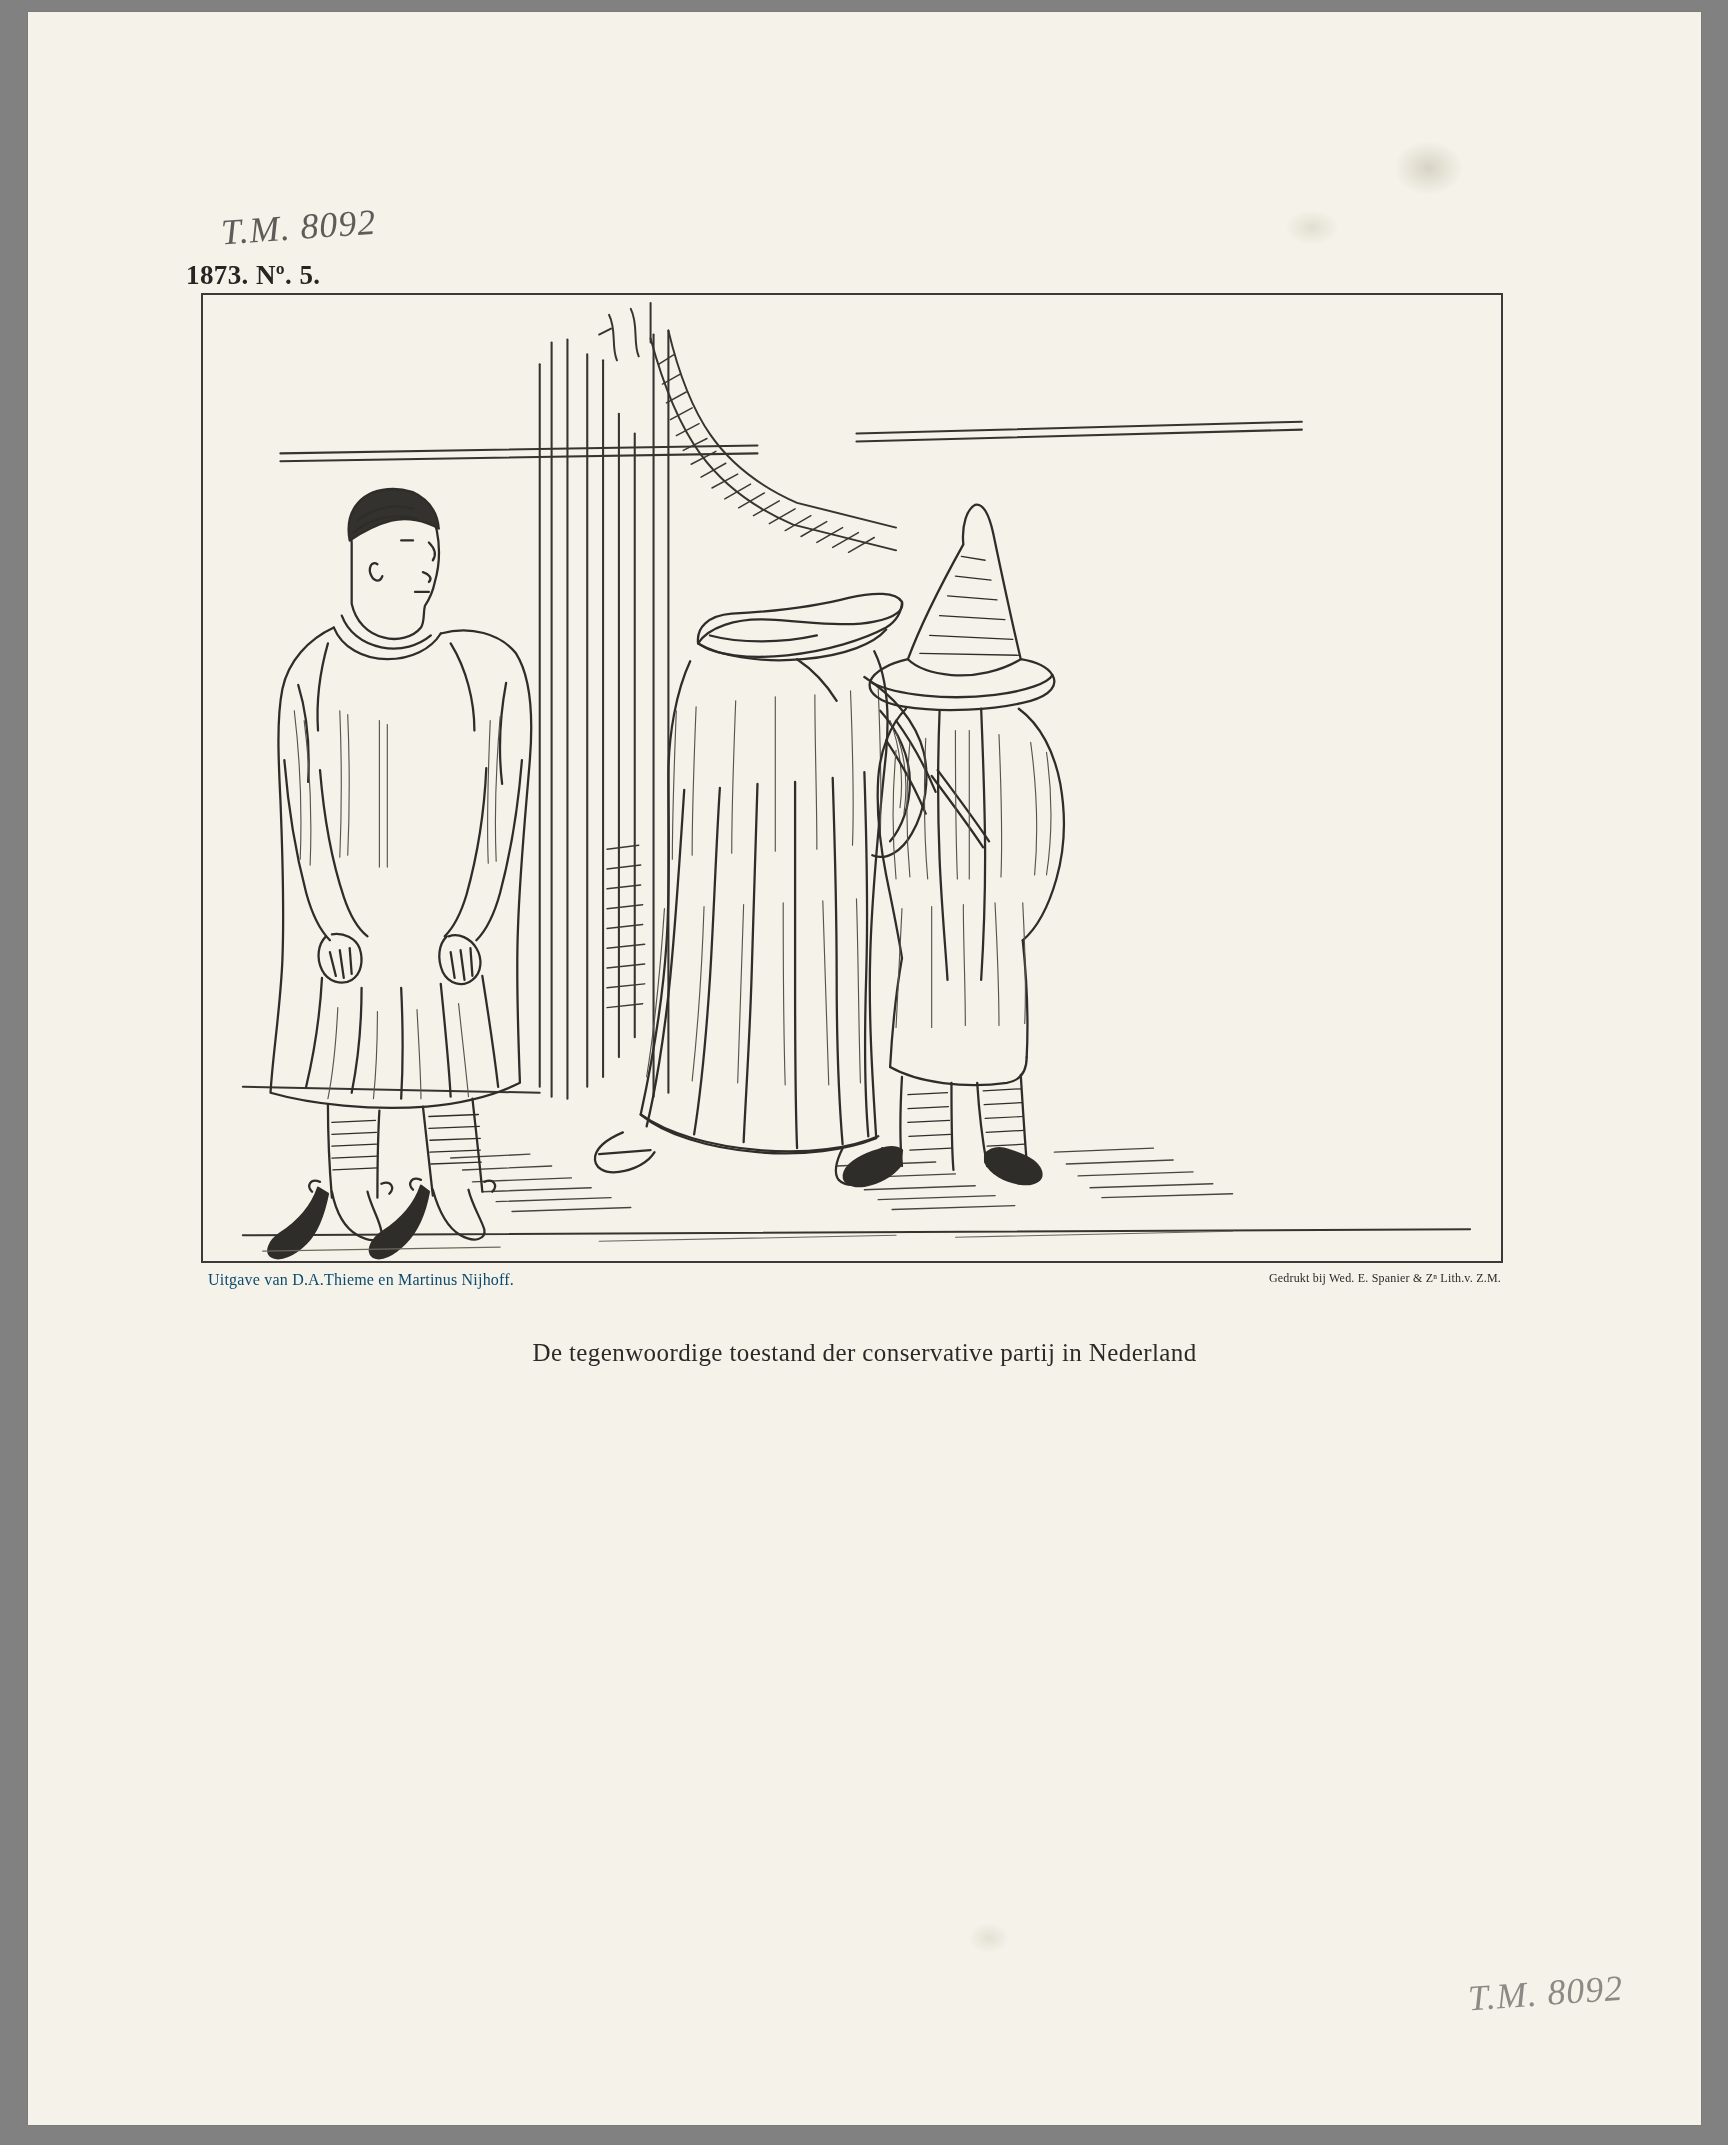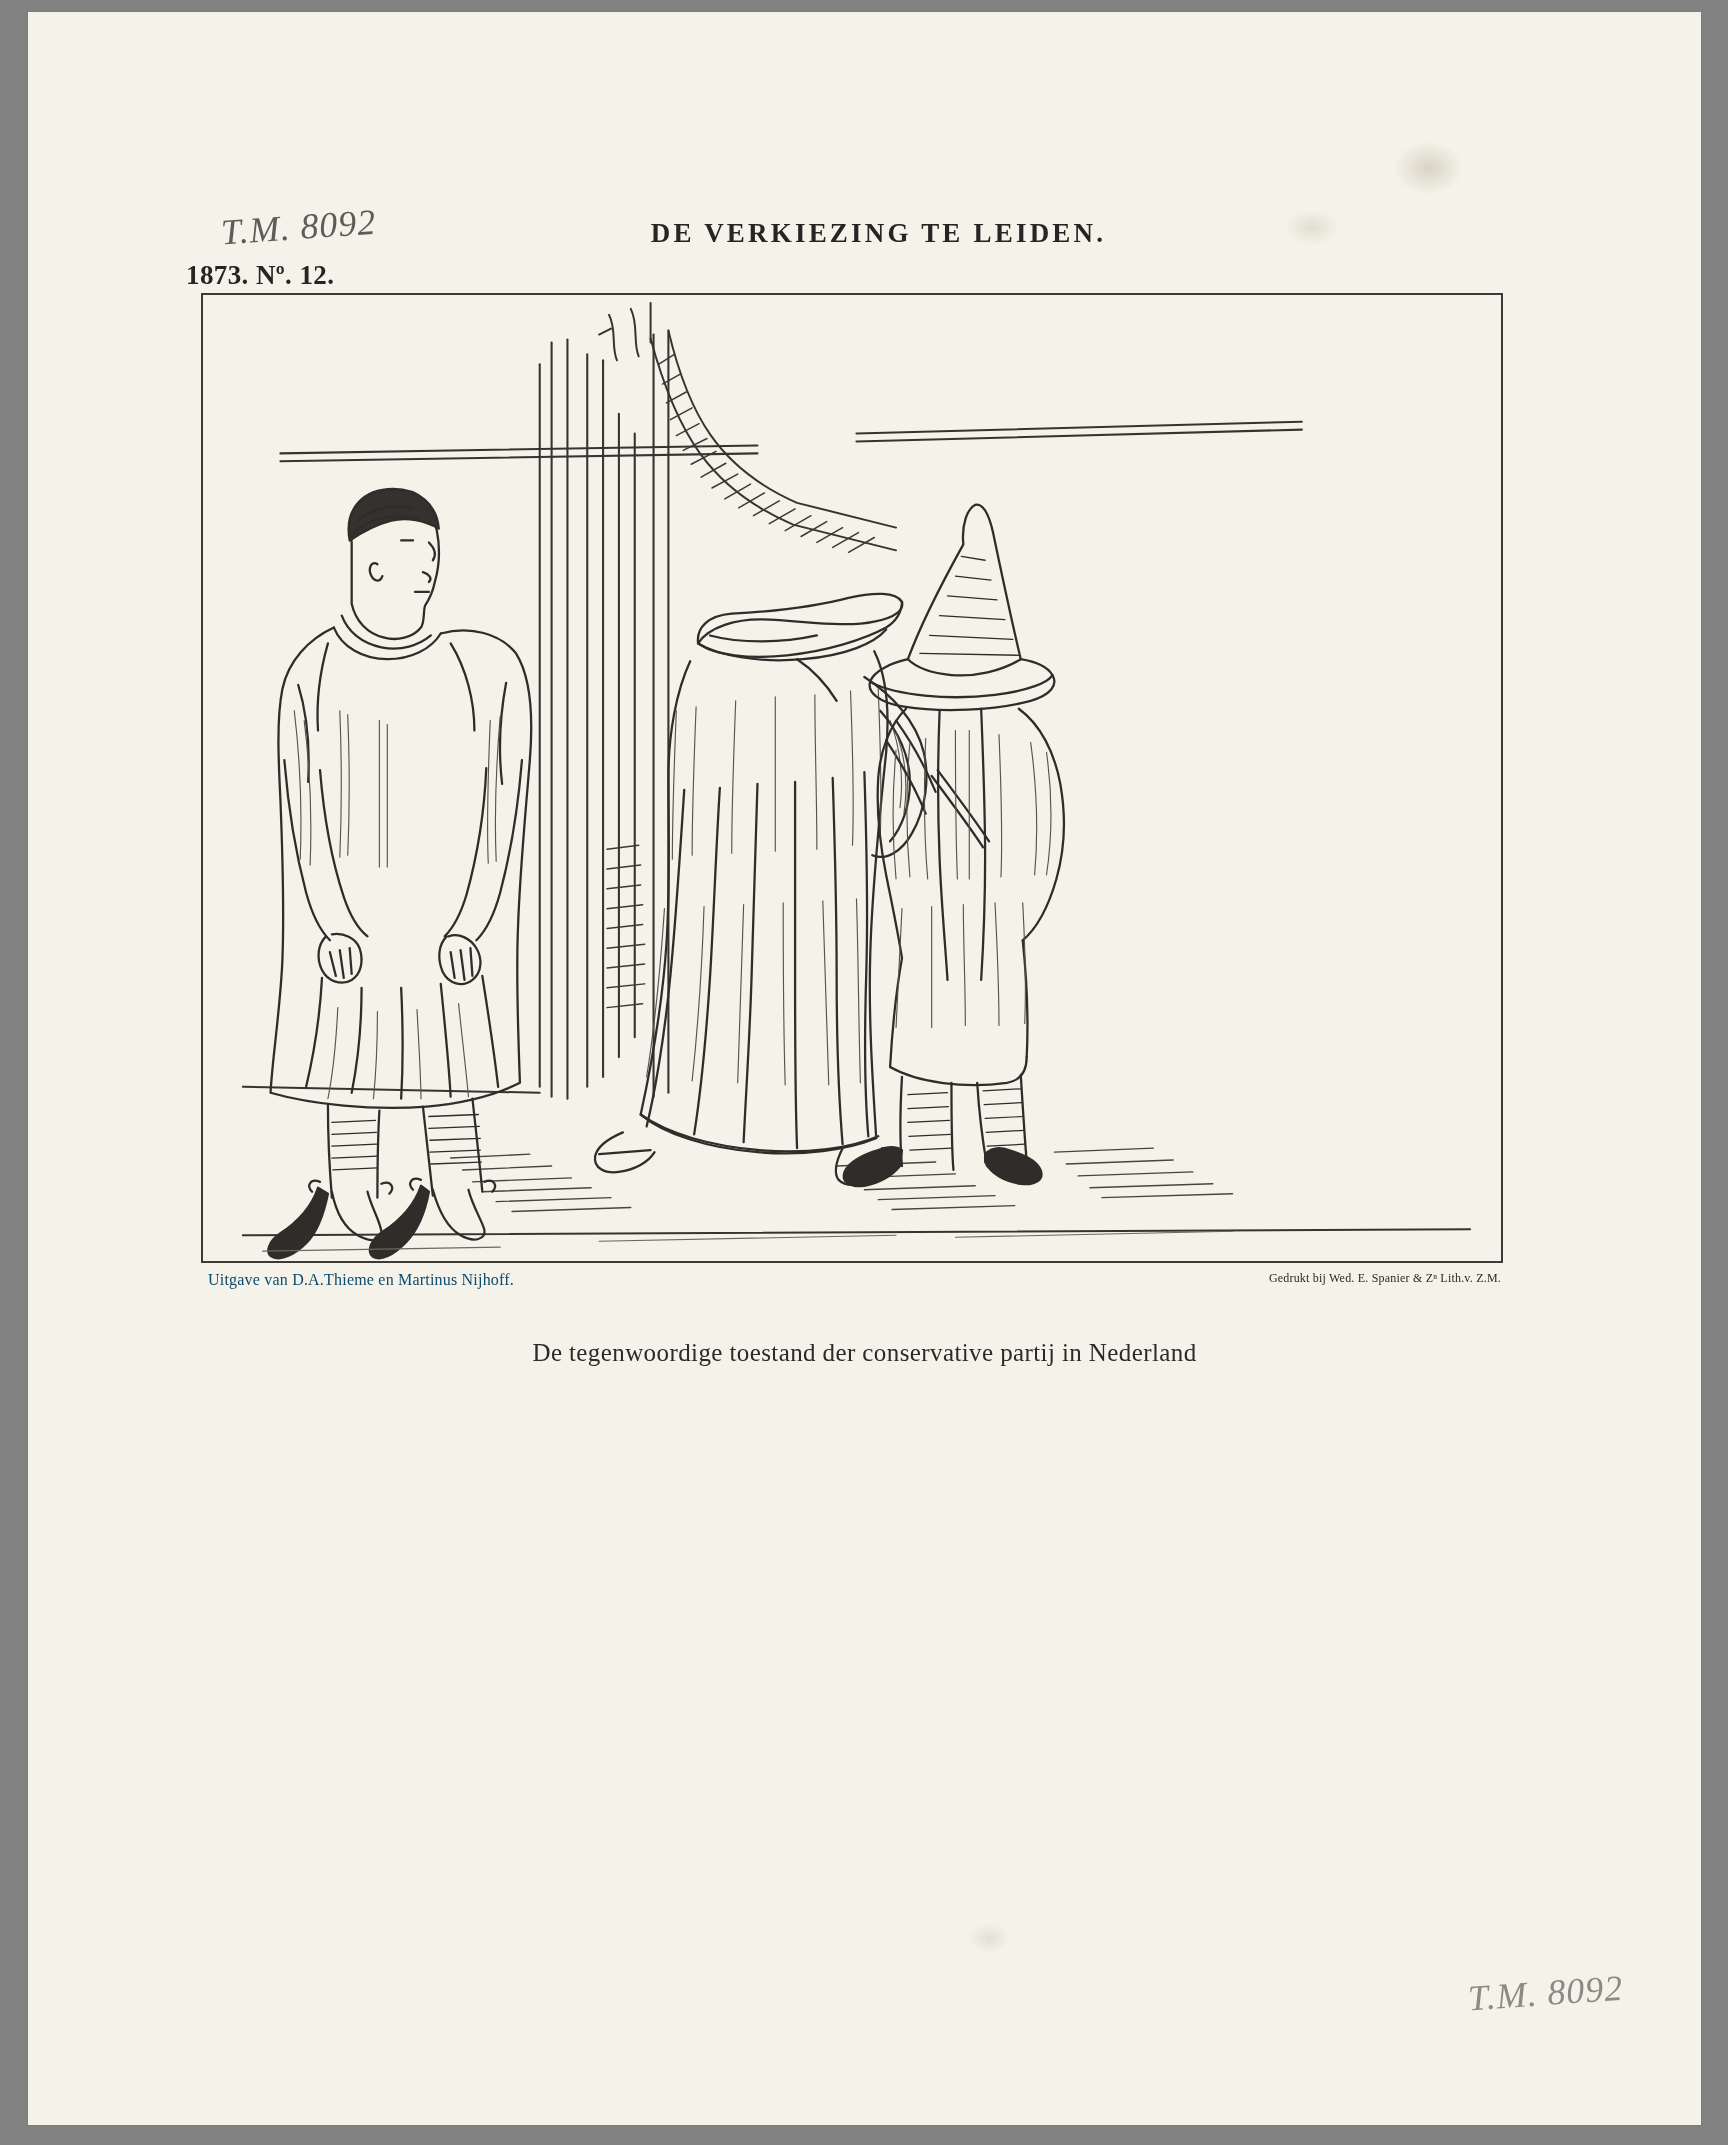--- a/index.html
+++ b/index.html
@@ -159,23 +159,22 @@
 <div class="page-backdrop"></div>
 
 <div class="sheet">
 
   <div class="paper-stain-1"></div>
   <div class="paper-stain-2"></div>
   <div class="paper-stain-3"></div>
 
   <div class="inscription-top">T.M. 8092</div>
 
-  <div class="print-title">DE VERKIEZING TE LEIDEN.</div>
-
-  <div class="issue-line">1873. Nº. 12.</div>
+
+  <div class="issue-line">1873. Nº. 5.</div>
 
   <div class="plate-frame">
     <div class="plate-inner">
       <svg width="1298" height="966" viewBox="0 0 1311 976" xmlns="http://www.w3.org/2000/svg">
         <defs>
           <g id="hatchUnit"></g>
         </defs>
         <rect x="0" y="0" width="1311" height="976" fill="#f4f2e9"></rect>
 
         <g stroke="#35342f" fill="none" stroke-width="2.1" stroke-linecap="round">

